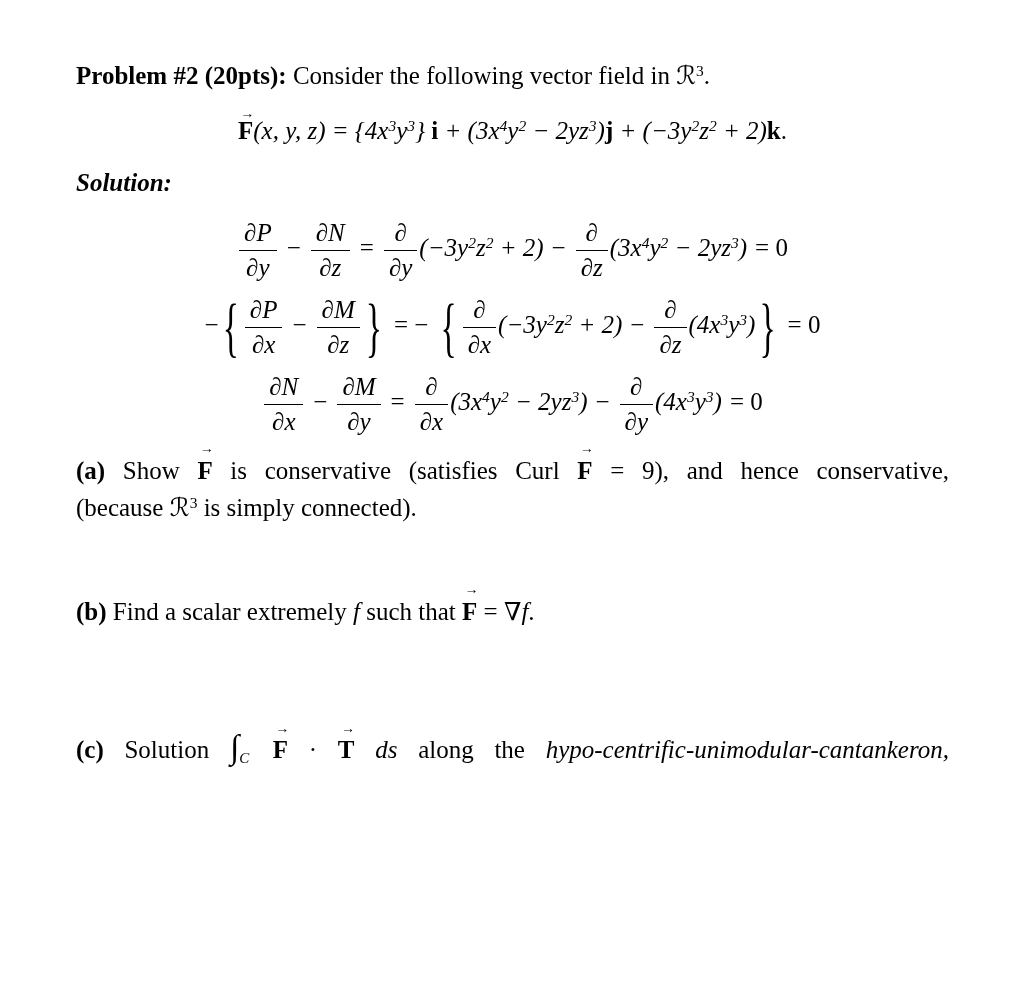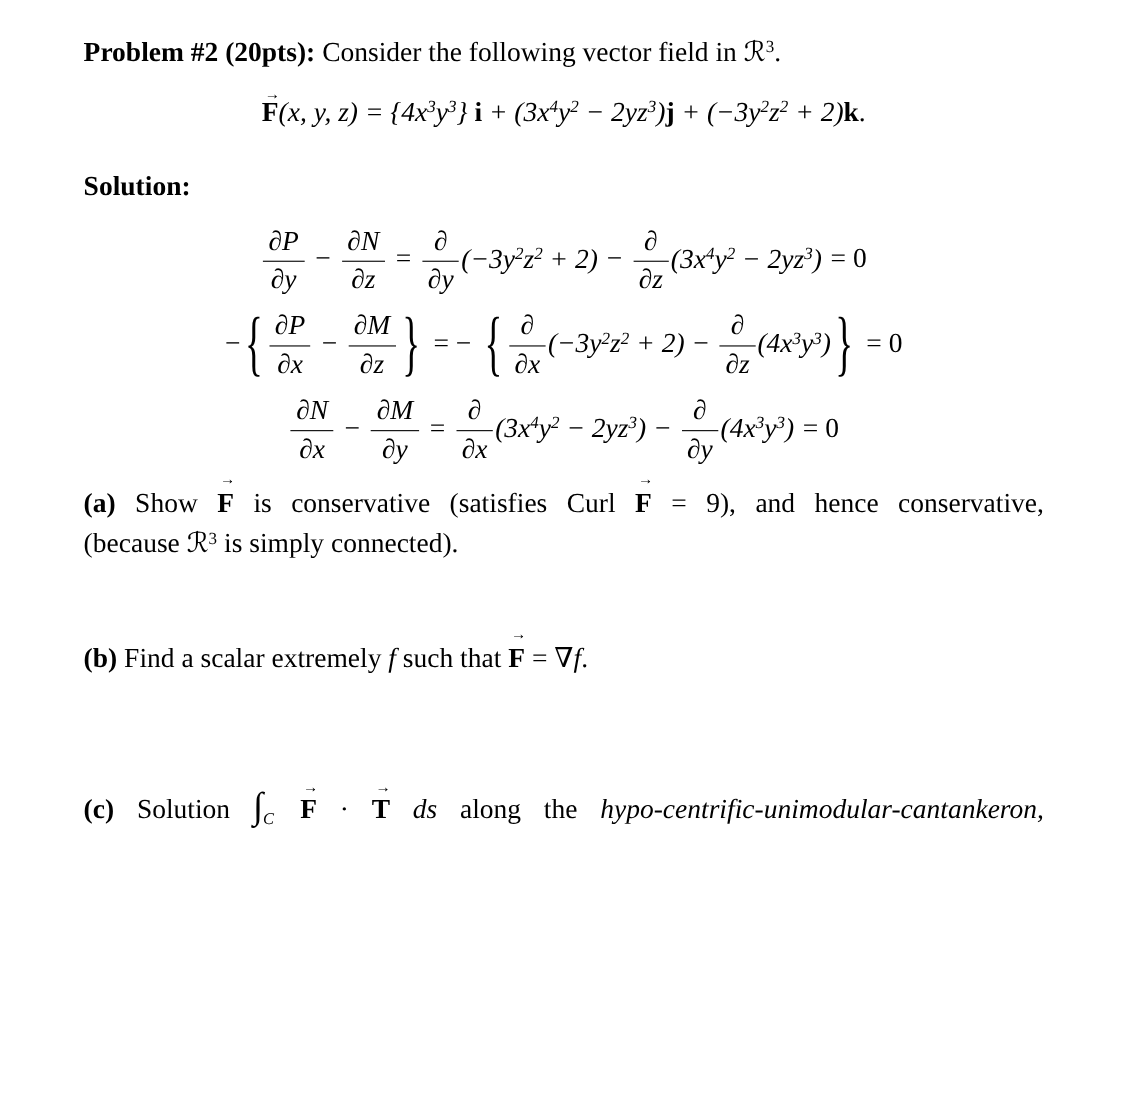--- a/index.html
+++ b/index.html
@@ -2,30 +2,30 @@
 <html><head>
 <meta charset="utf-8">
 <style>
   * { margin:0; padding:0; box-sizing:border-box; }
   html,body { background:#ffffff; }
   .page {
     width:1024px; height:999px; background:#ffffff; color:#000;
     font-family:"Liberation Serif","DejaVu Serif","DejaVu Sans",serif;
     font-size:25px; overflow:hidden; position:relative;
   }
-  .inner { padding:32px 75px 0 76px; }
+  .inner { padding:60px 75px 0 76px; }
   .b { font-weight:bold; }
   .it { font-style:italic; }
   .up { font-style:normal; }
   .center { text-align:center; }
   .pline { line-height:1.5; }
   .jlast { text-align:justify; text-align-last:justify; }
   .title { line-height:1.3; }
   .formula { margin-top:24px; }
-  .sol { margin-top:39px; font-weight:bold; }
+  .sol { margin-top:24px; font-weight:bold;font-style:italic; }
   .eq { margin-top:22px; text-align:center; white-space:nowrap; }
   .eq.tight { margin-top:14px; }
   .op { margin:0 8px; display:inline-block; }
   .opl { margin-left:8px; display:inline-block; }
   .frac { display:inline-block; vertical-align:middle; text-align:center; margin:0 2px; }
   .frac .num { display:block; padding:0 5px 3px; border-bottom:1.5px solid #000; }
   .frac .den { display:block; padding:3px 5px 0; }
   sup.e { font-size:0.62em; line-height:0; vertical-align:0.5em; }
   .vec { position:relative; display:inline-block; font-weight:bold; font-style:normal; }
   .vec .arr { position:absolute; top:-0.68em; left:55%; transform:translateX(-42%);

